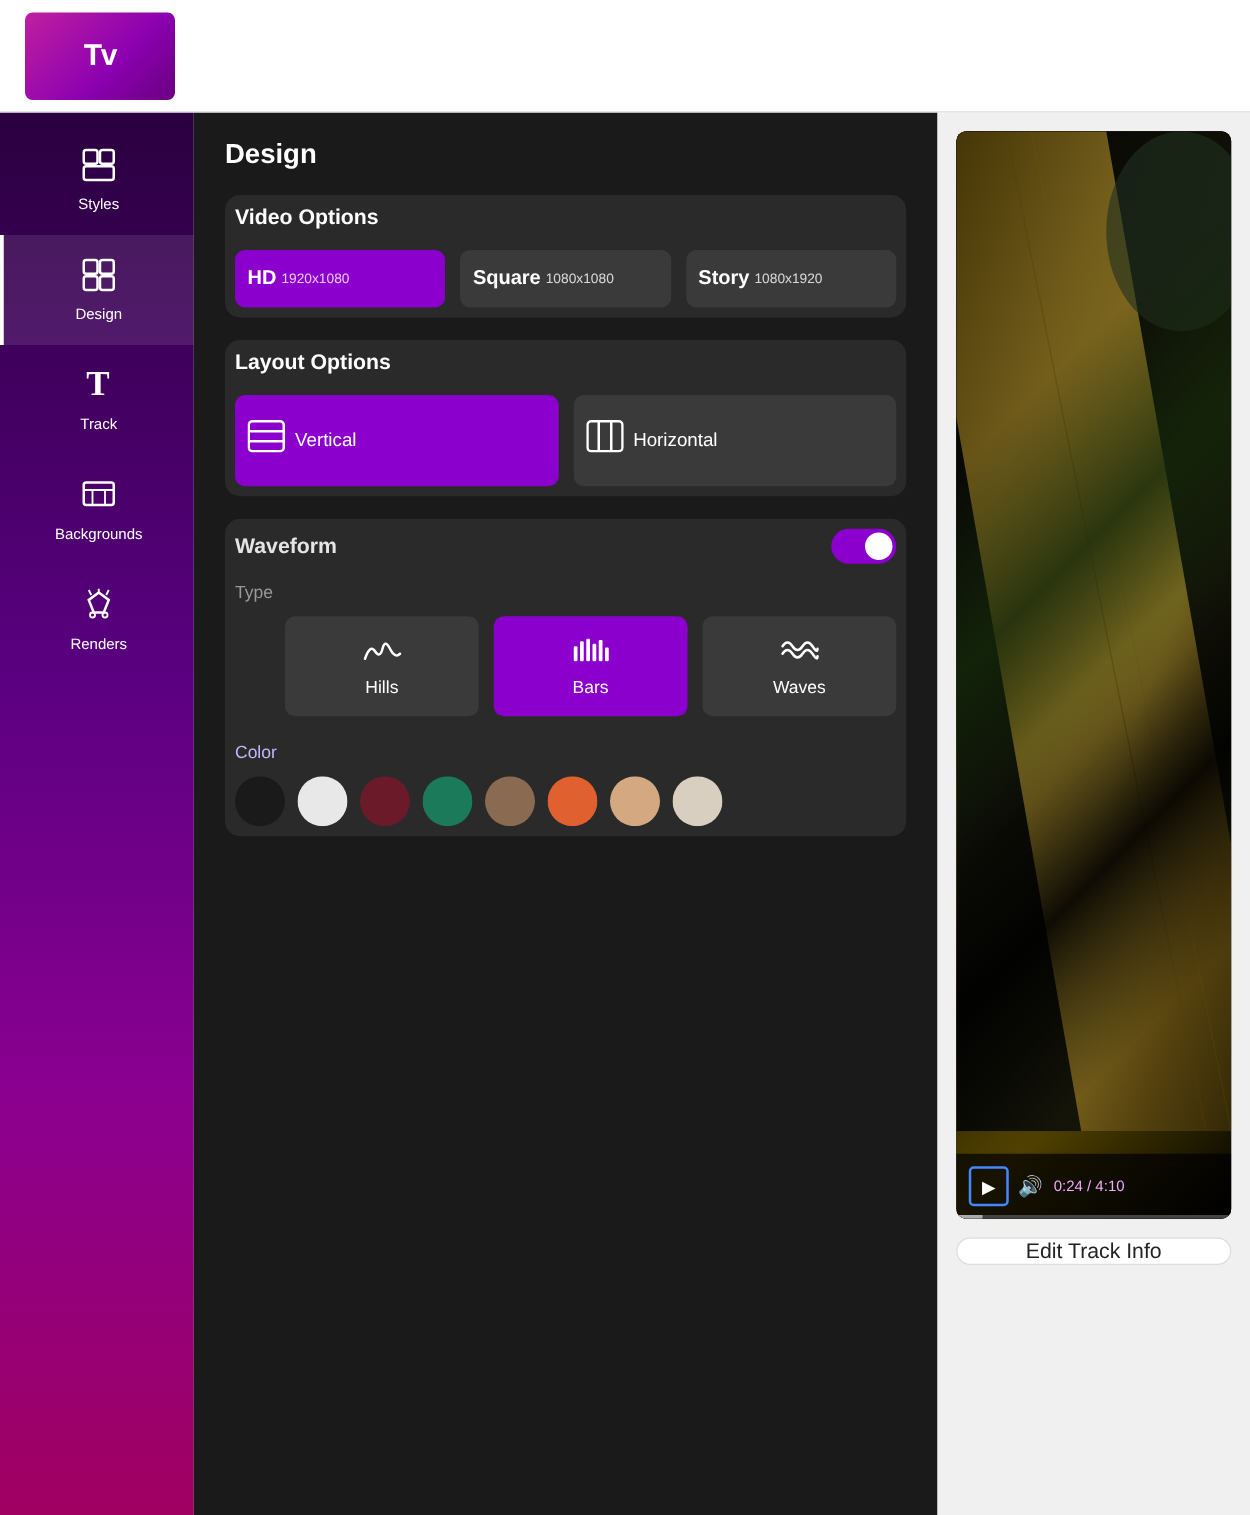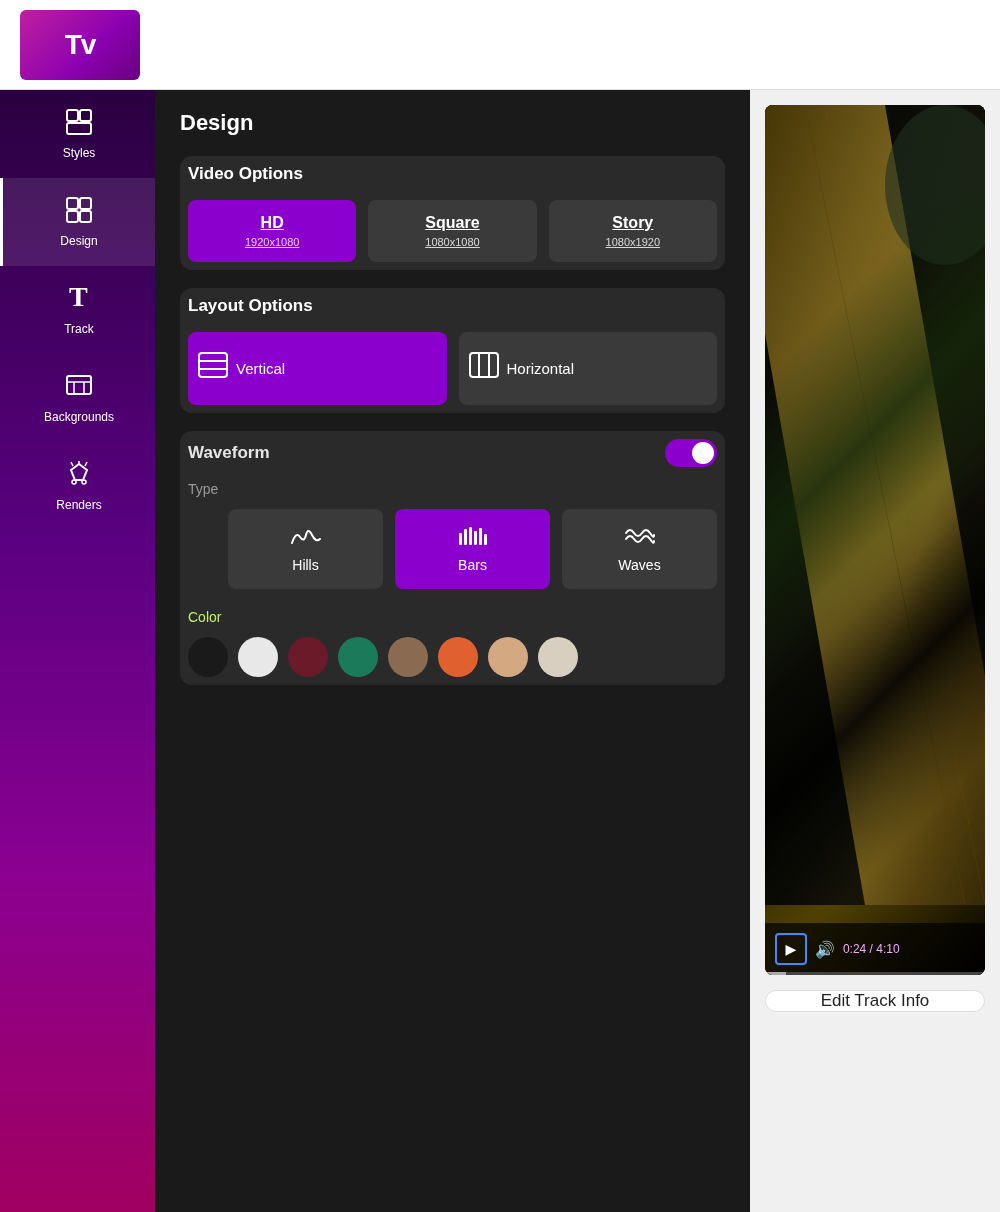--- a/index.html
+++ b/index.html
@@ -26,39 +26,40 @@
       width: 120px;
       height: 70px;
       background: linear-gradient(135deg, #c020a0 0%, #8b00b0 60%, #6a0080 100%);
       display: flex;
       align-items: center;
       justify-content: center;
       border-radius: 6px;
     }
     .logo-text {
       color: white;
-      font-size: 28px;
+      font-size: 24px;
       font-weight: 800;
       letter-spacing: -1px;
     }
 
     
     .main-layout {
       display: flex;
       flex: 1;
       overflow: hidden;
     }
 
     
     .sidebar {
       width: 155px;
       background: linear-gradient(180deg, #2a0040 0%, #5a0080 40%, #8b0090 70%, #a00060 100%);
       display: flex;
       flex-direction: column;
       align-items: center;
+      padding-top: 10px;
     }
     .sidebar-item {
       width: 100%;
       display: flex;
       flex-direction: column;
       align-items: center;
       justify-content: center;
       padding: 18px 10px;
       cursor: pointer;
       color: rgba(255,255,255,0.85);
@@ -112,26 +113,25 @@
       display: flex;
       gap: 12px;
     }
     .video-btn {
       flex: 1;
       padding: 14px 10px;
       border-radius: 8px;
       border: none;
       cursor: pointer;
       display: flex;
-      flex-direction: column;
+      flex-direction: row;
       align-items: center;
       gap: 4px;
       background: #3a3a3a;
       color: white;
-      text-decoration: underline;
     }
     .video-btn.active {
       background: #8b00cc;
     }
     .video-btn-main {
       font-size: 16px;
       font-weight: 600;
     }
     .video-btn-sub {
       font-size: 11px;
@@ -218,21 +218,21 @@
       color: white;
       font-size: 14px;
     }
     .wave-btn.active {
       background: #8b00cc;
     }
     .wave-icon {
       font-size: 22px;
     }
     .color-label {
-      color: #bef264;
+      color: #c4b5fd;
       font-size: 14px;
       margin-bottom: 12px;
     }
     .color-swatches {
       display: flex;
       gap: 10px;
       flex-wrap: wrap;
     }
     .color-swatch {
       width: 40px;

